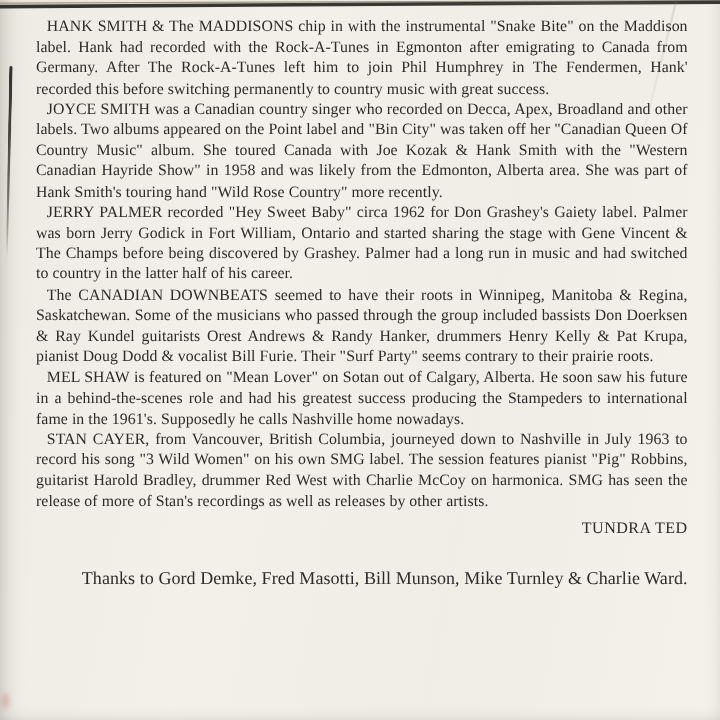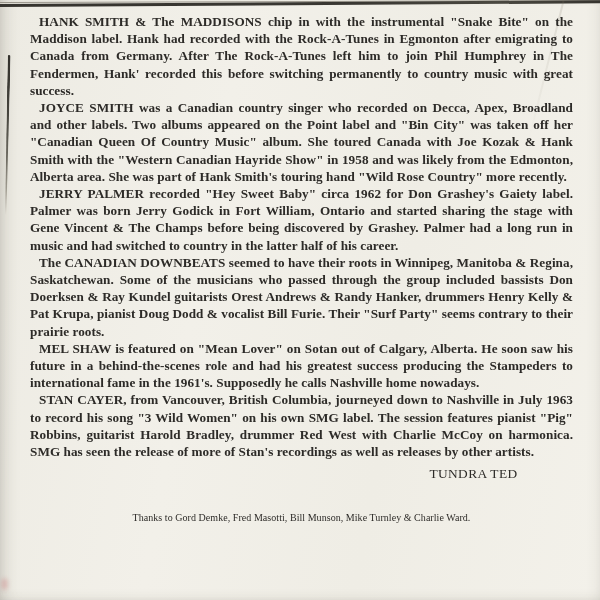--- a/index.html
+++ b/index.html
@@ -85,37 +85,36 @@
     font-size: 13.2px;
     line-height: 17.2px;
     text-align: justify;
     letter-spacing: 0.05px;
   }
   .page-text p {
     margin: 0;
   }
   .page-text p.indent {
     text-indent: 9px;
-    font-weight: bold;
   }
   .signature {
     margin-top: 5px;
     margin-left: 344px;
     color: #2d2b28;
     font-size: 13.4px;
     line-height: 17.2px;
-    text-align: center;
+    text-align: right;
     letter-spacing: 0.4px;
   }
   .thanks {
     margin-top: 27px;
     color: #2d2b28;
-    font-size: 10px;
+    font-size: 15px;
     line-height: 17.2px;
-    text-align: center;
+    text-align: right;
   }
 </style>
 </head>
 <body>
 
 <div class="paper-vignette"></div>
 <div class="scan-top-hairline"></div>
 <div class="scan-top-edge"></div>
 <div class="scan-left-mark"></div>
 <div class="scan-crease"></div>

